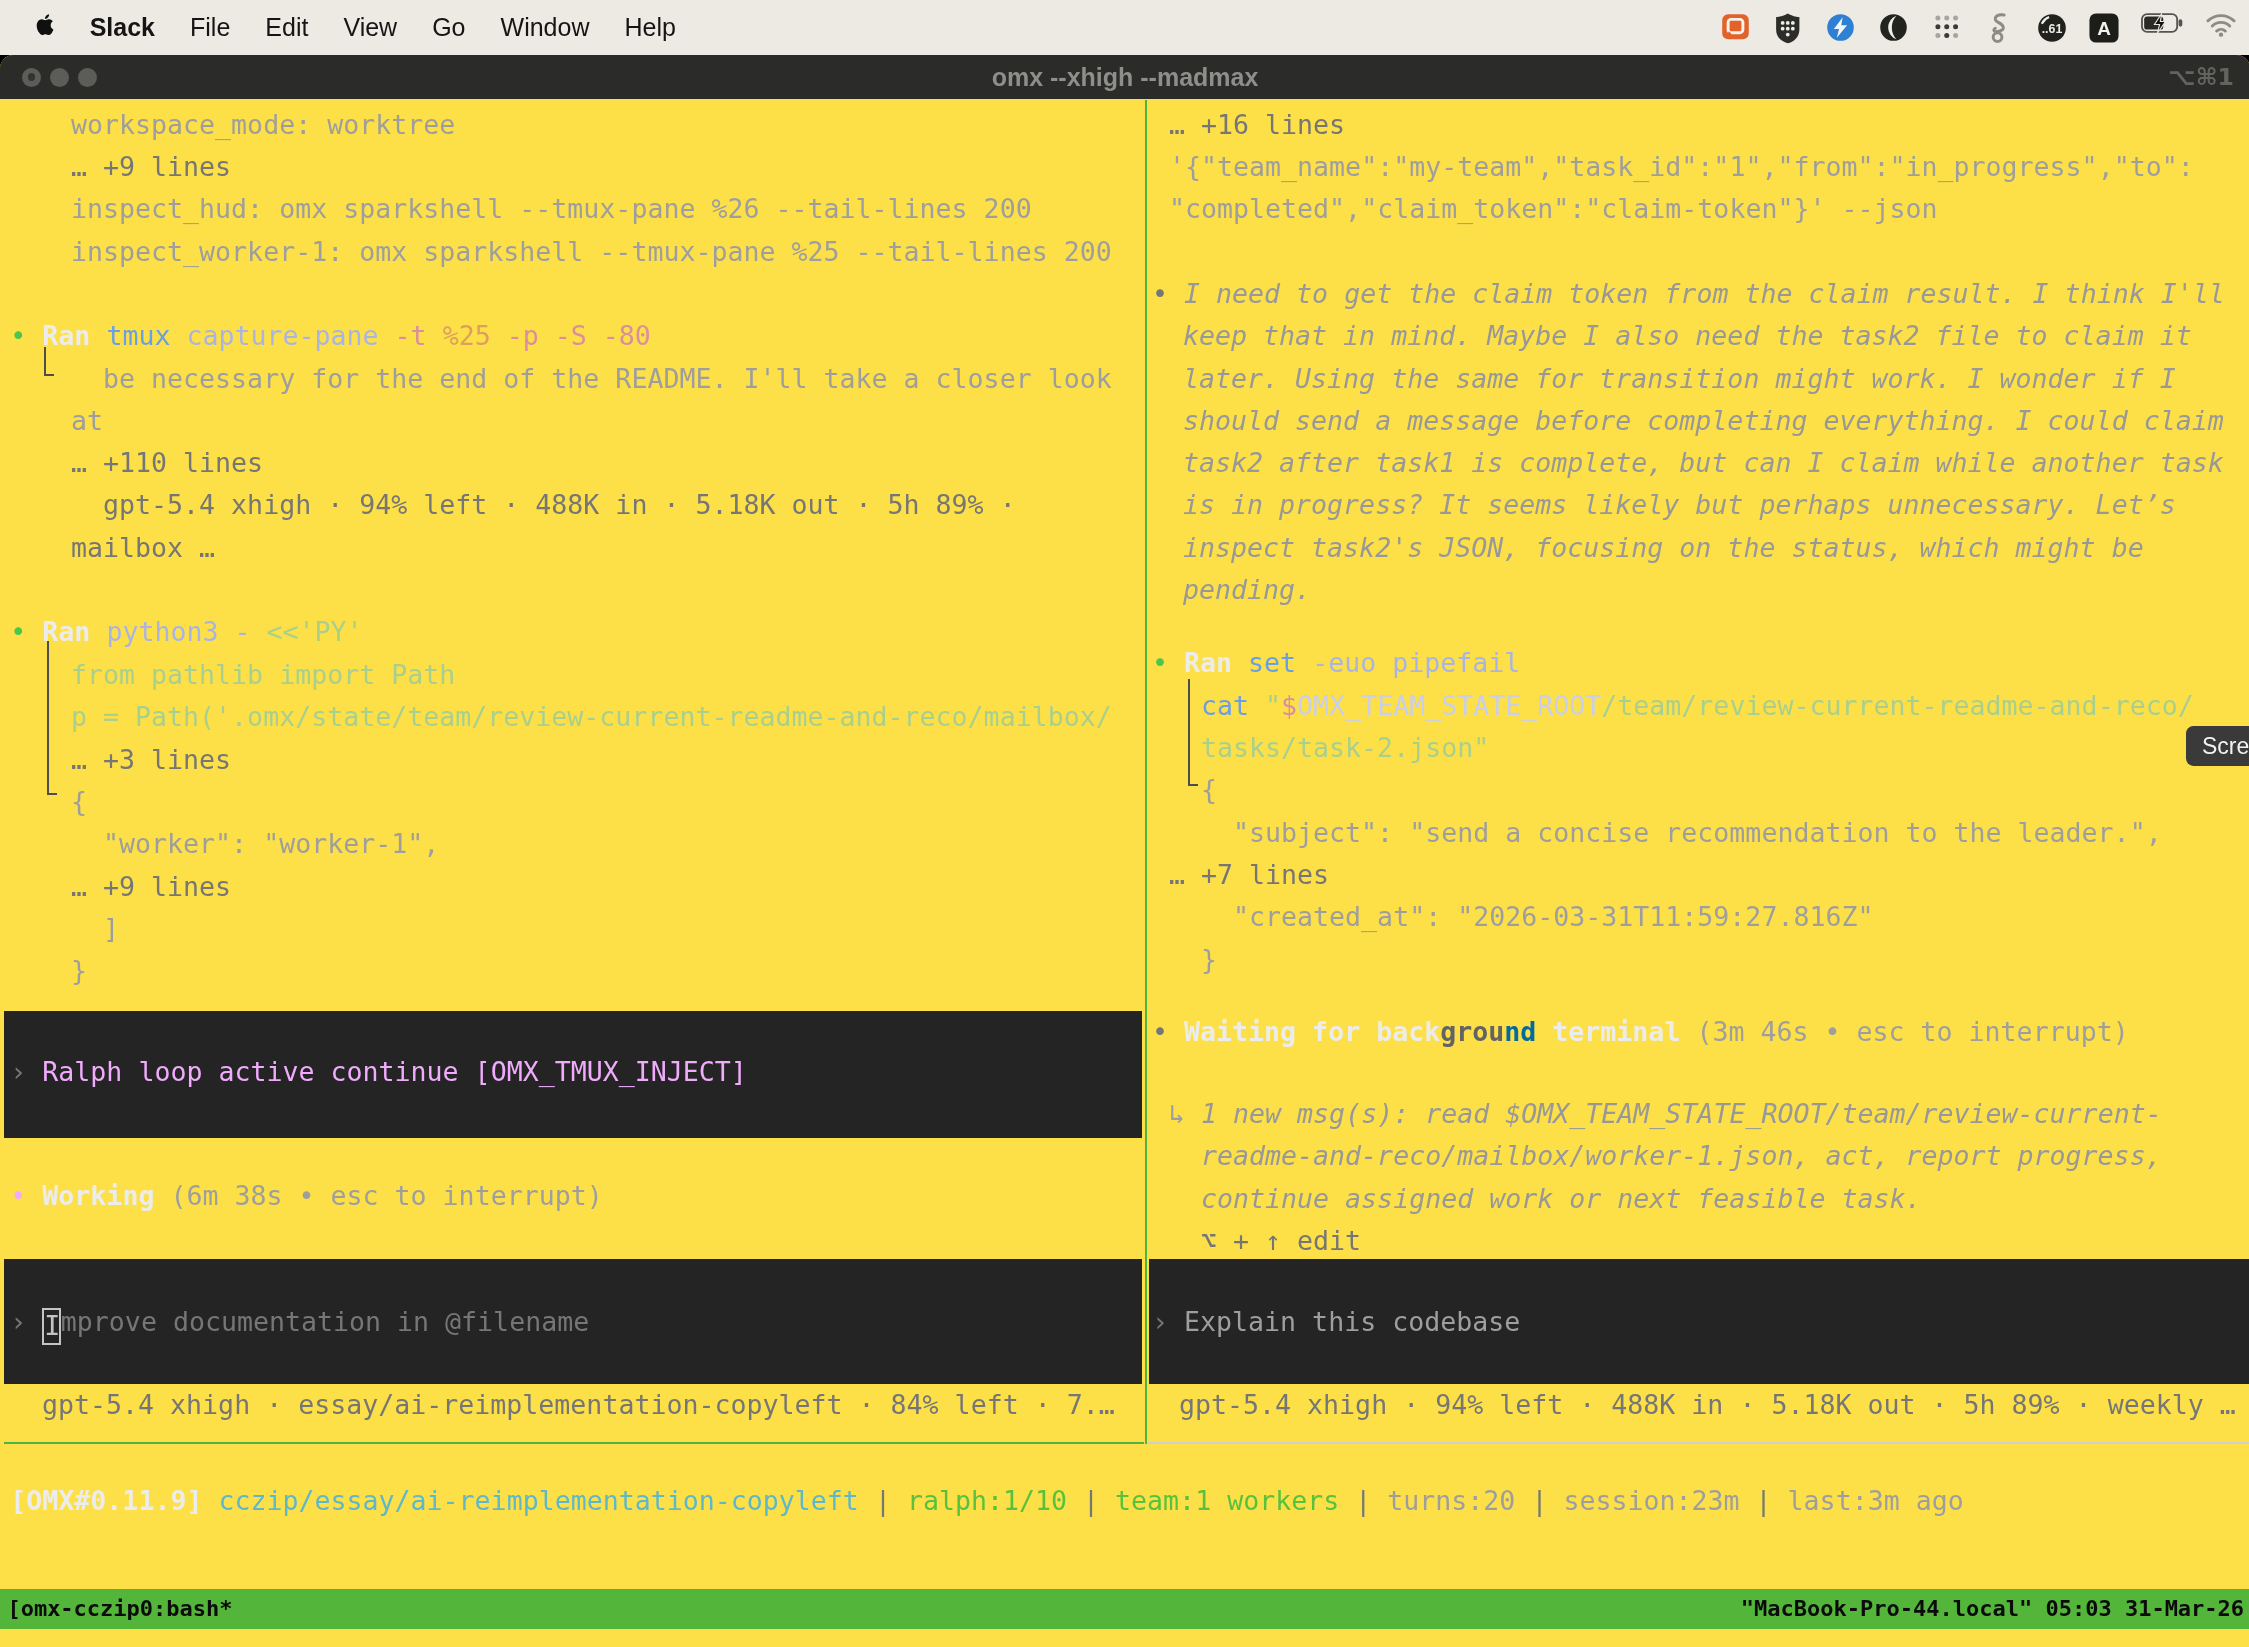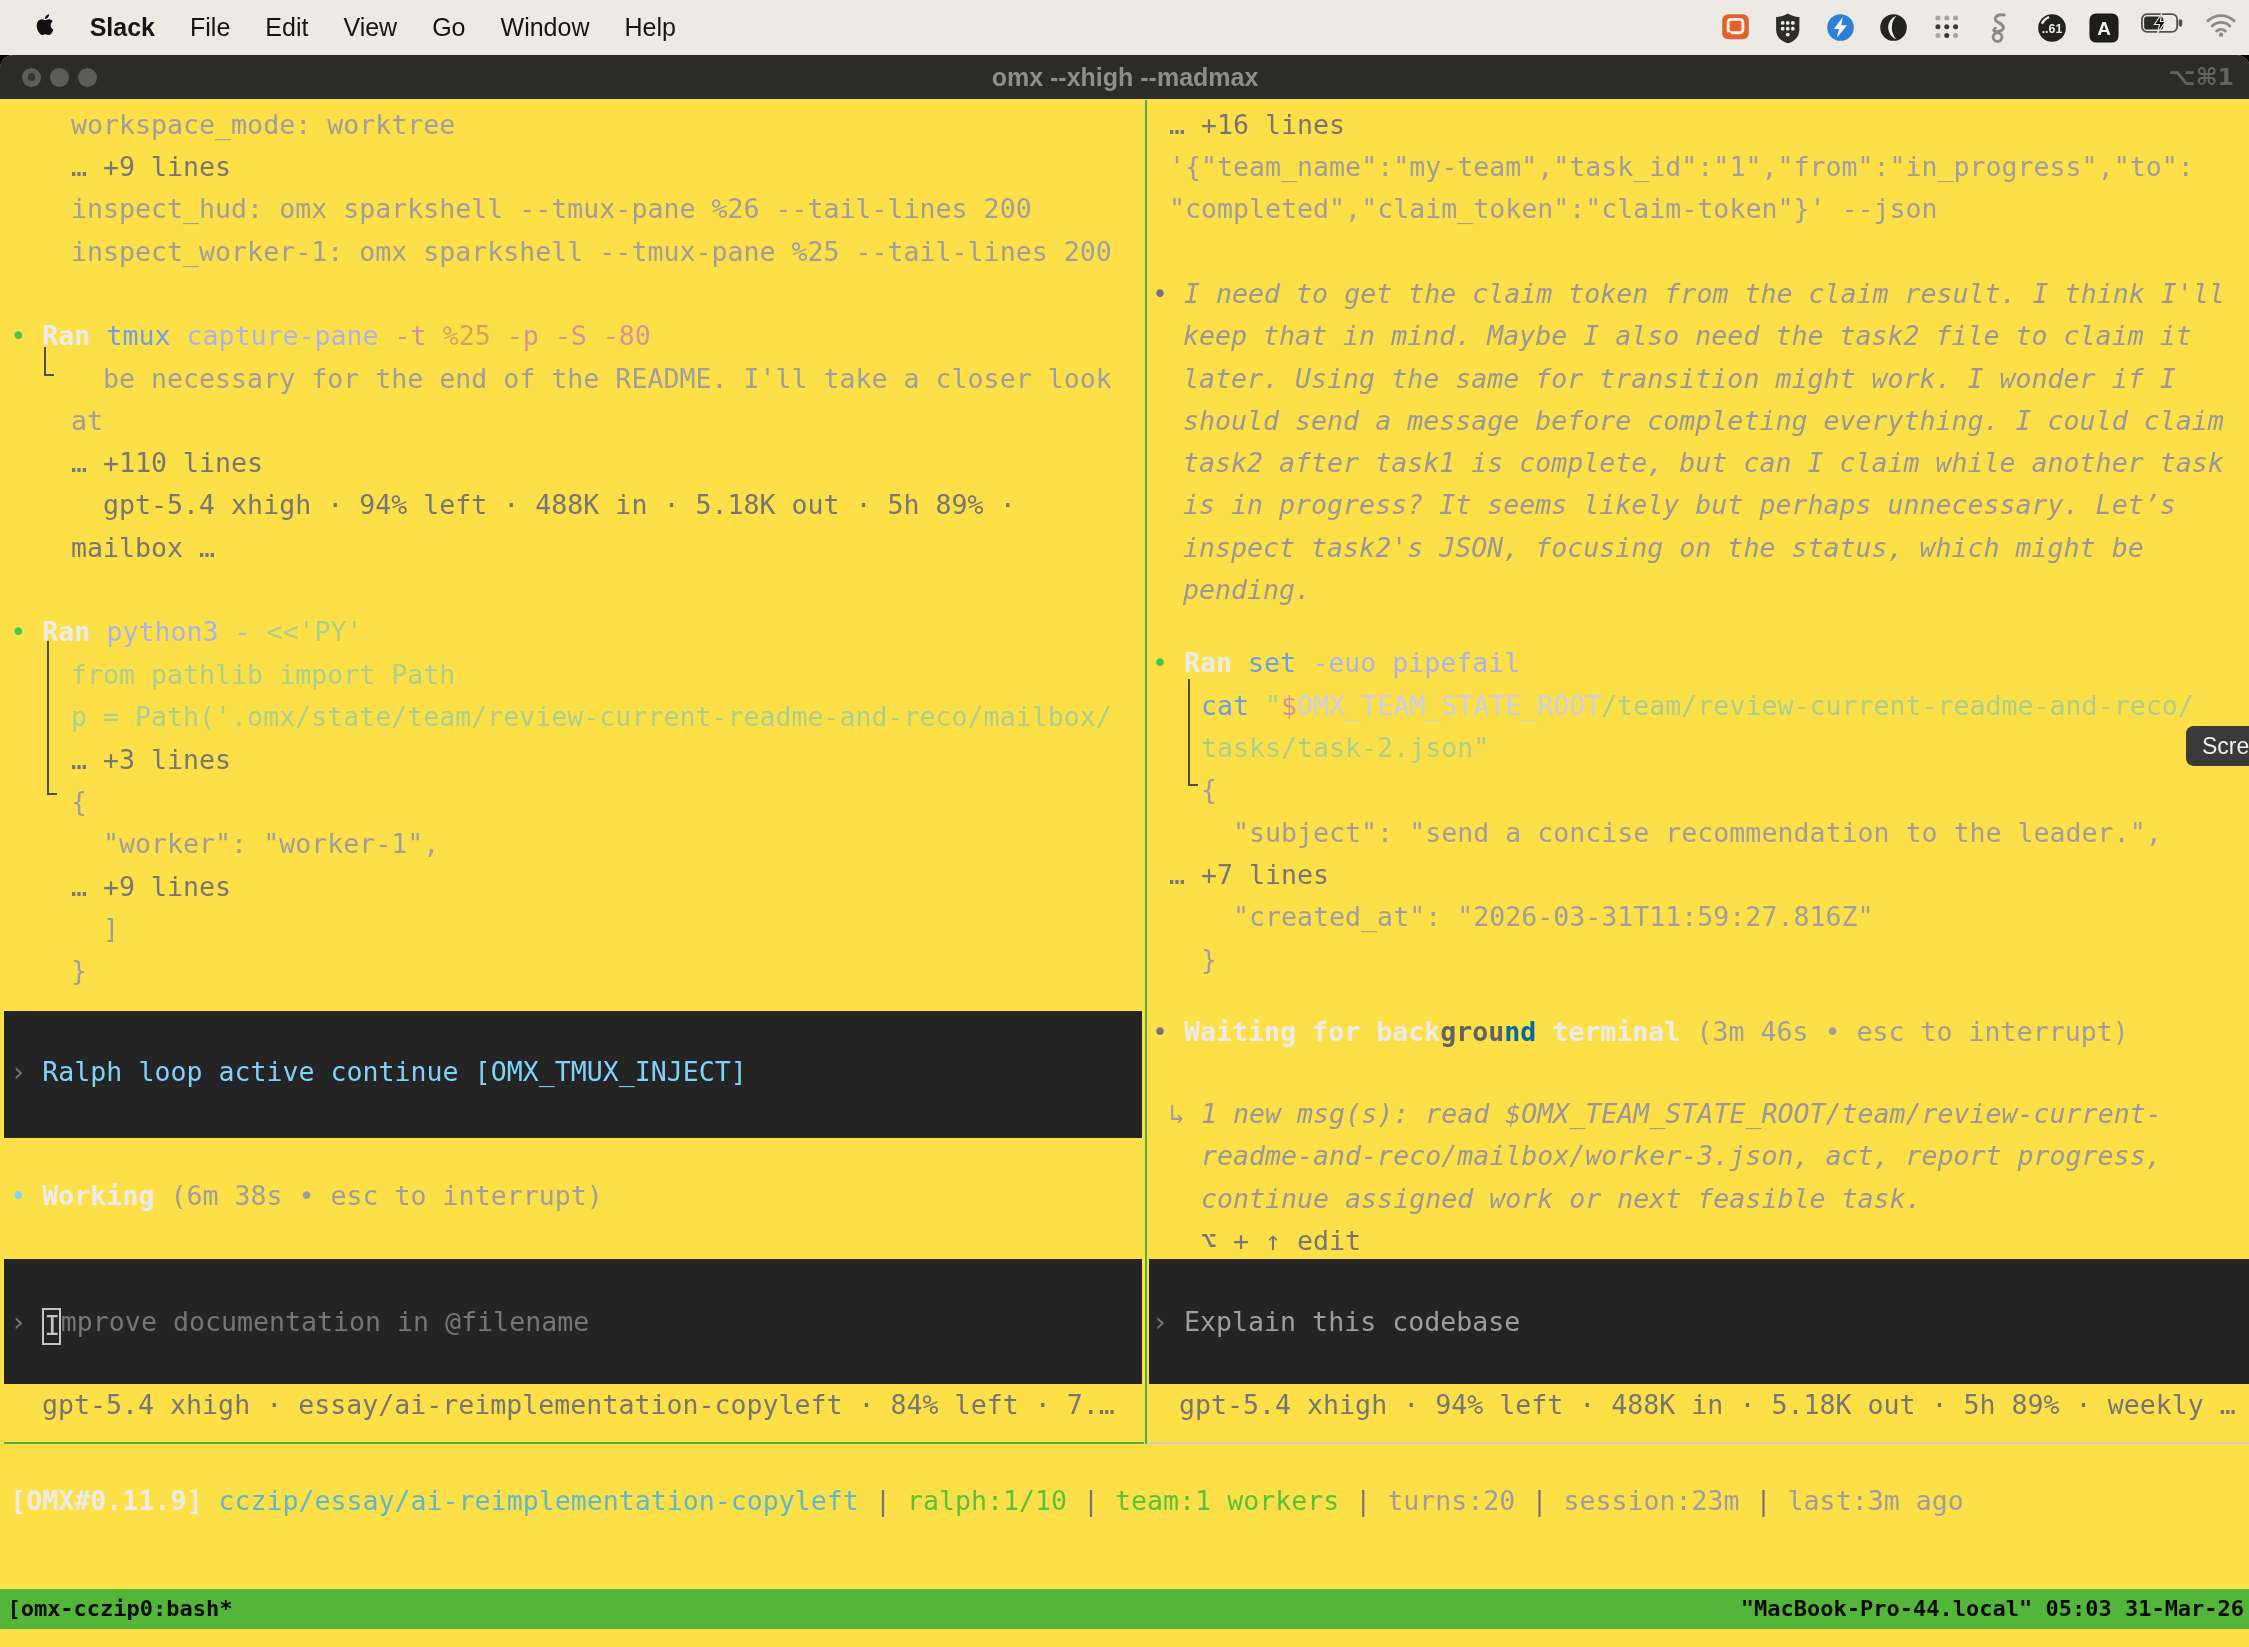--- a/index.html
+++ b/index.html
@@ -38,21 +38,21 @@
   .vconn{position:absolute;width:1.5px;background:#4e4e4e;}
   .vfoot{position:absolute;height:1.5px;background:#4e4e4e;}
   #conn-tmux{left:44px;top:347px;height:26.6px;}
   #conn-tmux-f{left:44px;top:374px;width:10.3px;}
   #conn-py{left:47px;top:641px;height:152px;}
   #conn-py-f{left:47px;top:793px;width:10.3px;}
   #conn-cat{left:1188px;top:679px;height:105px;}
   #conn-cat-f{left:1188px;top:784px;width:10.3px;}
   
   .line{position:absolute;white-space:pre;font-size:26.6px;line-height:43px;height:43px;}
-  .c-gray{color:#9e9e9e}.c-dim{color:#767676}.c-lgray{color:#7dd3fc}
+  .c-gray{color:#9e9e9e}.c-dim{color:#767676}.c-lgray{color:#f0abfc}
   .c-white{color:#ececec;font-weight:700}
   .c-grayb{color:#0369a1;font-weight:700}.c-dimb{color:#636363;font-weight:700}
   .c-green{color:#a9cf8e}.c-bullet{color:#49c64c}
   .c-blue{color:#6b9fe4}.c-peri{color:#aab4e4}.c-pink{color:#d98f9d}
   .c-orange{color:#dba05e}.c-lav{color:#c9cfeb}
   .c-cyan{color:#5fb8c9}.c-hudgreen{color:#58c23e}
   .c-ital{color:#989898;font-style:italic}
   .c-cursor{display:inline-block;box-sizing:border-box;border:2.2px solid #c4c4c4;color:#c4c4c4;
     height:37px;line-height:32px;width:18.5px;text-align:center;vertical-align:-4.4px;}
   
@@ -235,21 +235,21 @@
     <div class="line" style="left: 1152px; top: 641px;"><span class="c-bullet">• </span><span class="c-white">Ran </span><span class="c-blue">set </span><span class="c-peri">-euo pipefail</span></div>
     <div class="line" style="left: 1201px; top: 684px;"><span class="c-blue">cat </span><span class="c-green">"</span><span class="c-pink">$</span><span class="c-lav">OMX_TEAM_STATE_ROOT</span><span class="c-green">/team/review-current-readme-and-reco/</span></div>
     <div class="line" style="left: 1201px; top: 726px;"><span class="c-green">tasks/task-2.json"</span></div>
     <div class="line" style="left: 1201px; top: 768px;"><span class="c-gray">{</span></div>
     <div class="line" style="left: 1201px; top: 811px;"><span class="c-gray">  "subject": "send a concise recommendation to the leader.",</span></div>
     <div class="line" style="left: 1169px; top: 853px;"><span class="c-dim">… +7 lines</span></div>
     <div class="line" style="left: 1201px; top: 895px;"><span class="c-gray">  "created_at": "2026-03-31T11:59:27.816Z"</span></div>
     <div class="line" style="left: 1201px; top: 938px;"><span class="c-gray">}</span></div>
     <div class="line" style="left: 1152px; top: 1010px;"><span class="c-dim">• </span><span class="c-white">Waiting for back</span><span class="c-dimb">grou</span><span class="c-grayb">nd</span><span class="c-white"> terminal </span><span class="c-gray">(3m 46s • esc to interrupt)</span></div>
     <div class="line" style="left: 1169px; top: 1092px;"><span class="c-gray">↳ </span><span class="c-ital">1 new msg(s): read $OMX_TEAM_STATE_ROOT/team/review-current-</span></div>
-    <div class="line" style="left: 1201px; top: 1134px;"><span class="c-ital">readme-and-reco/mailbox/worker-3.json, act, report progress,</span></div>
+    <div class="line" style="left: 1201px; top: 1134px;"><span class="c-ital">readme-and-reco/mailbox/worker-1.json, act, report progress,</span></div>
     <div class="line" style="left: 1201px; top: 1177px;"><span class="c-ital">continue assigned work or next feasible task.</span></div>
     <div class="line" style="left: 1201px; top: 1219px;"><span class="c-dim">⌥ + ↑ edit</span></div>
     <div class="line" style="left: 1152px; top: 1300px;"><span class="c-dim">› </span><span class="c-gray">Explain this codebase</span></div>
     <div class="line" style="left: 1179px; top: 1383px;"><span class="c-dim">gpt-5.4 xhigh · 94% left · 488K in · 5.18K out · 5h 89% · weekly …</span></div>
     <div class="line" style="left: 10.3px; top: 1479px;"><span class="c-white">[OMX#0.11.9] </span><span class="c-cyan">cczip/essay/ai-reimplementation-copyleft</span><span class="c-dim"> | </span><span class="c-hudgreen">ralph:1/10</span><span class="c-dim"> | </span><span class="c-hudgreen">team:1 workers</span><span class="c-dim"> | </span><span class="c-gray">turns:20</span><span class="c-dim"> | </span><span class="c-gray">session:23m</span><span class="c-dim"> | </span><span class="c-gray">last:3m ago</span></div>
   </div>
 
 <div id="screen-tooltip">
   <span>Scre</span>
 </div>

